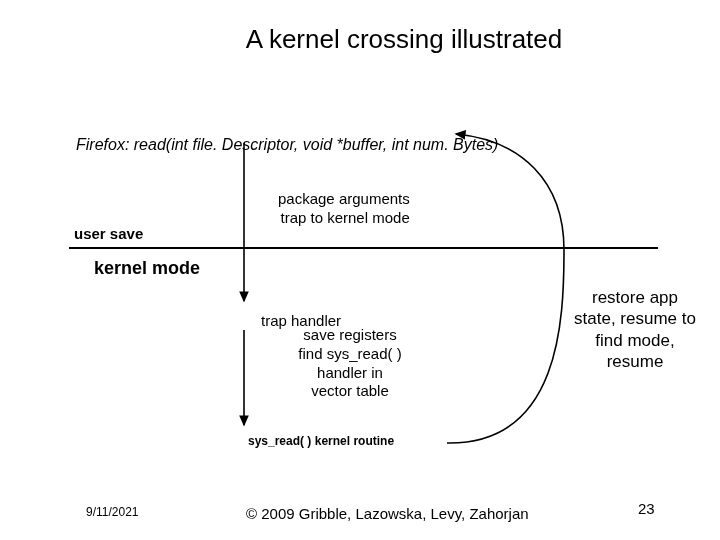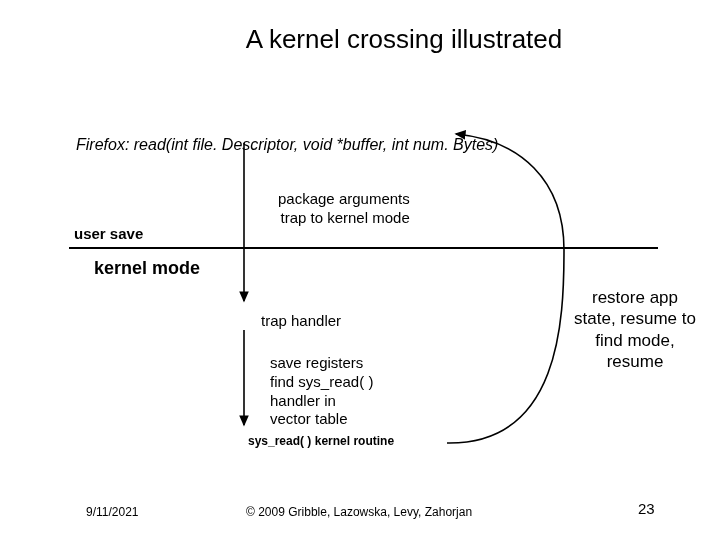--- a/index.html
+++ b/index.html
@@ -54,23 +54,24 @@
   }
   .trap-handler {
     position: absolute;
     top: 312px;
     left: 261px;
     font-size: 15px;
     font-weight: normal;
   }
   .save-regs {
     position: absolute;
-    top: 354px;
+    top: 326px;
     left: 270px;
     width: 160px;
+    text-align: center;
     font-size: 15px;
     line-height: 1.25;
   }
   .sys-read-routine {
     position: absolute;
     top: 434px;
     left: 248px;
     font-size: 12px;
     font-weight: bold;
   }
@@ -94,21 +95,21 @@
   .footer-date {
     position: absolute;
     top: 505px;
     left: 86px;
     font-size: 12px;
   }
   .footer-copy {
     position: absolute;
     top: 505px;
     left: 246px;
-    font-size: 12px;
+    font-size: 15px;
   }
   .footer-page {
     position: absolute;
     top: 500px;
     left: 638px;
     font-size: 15px;
   }
   svg.overlay {
     position: absolute;
     top: 0; left: 0;

